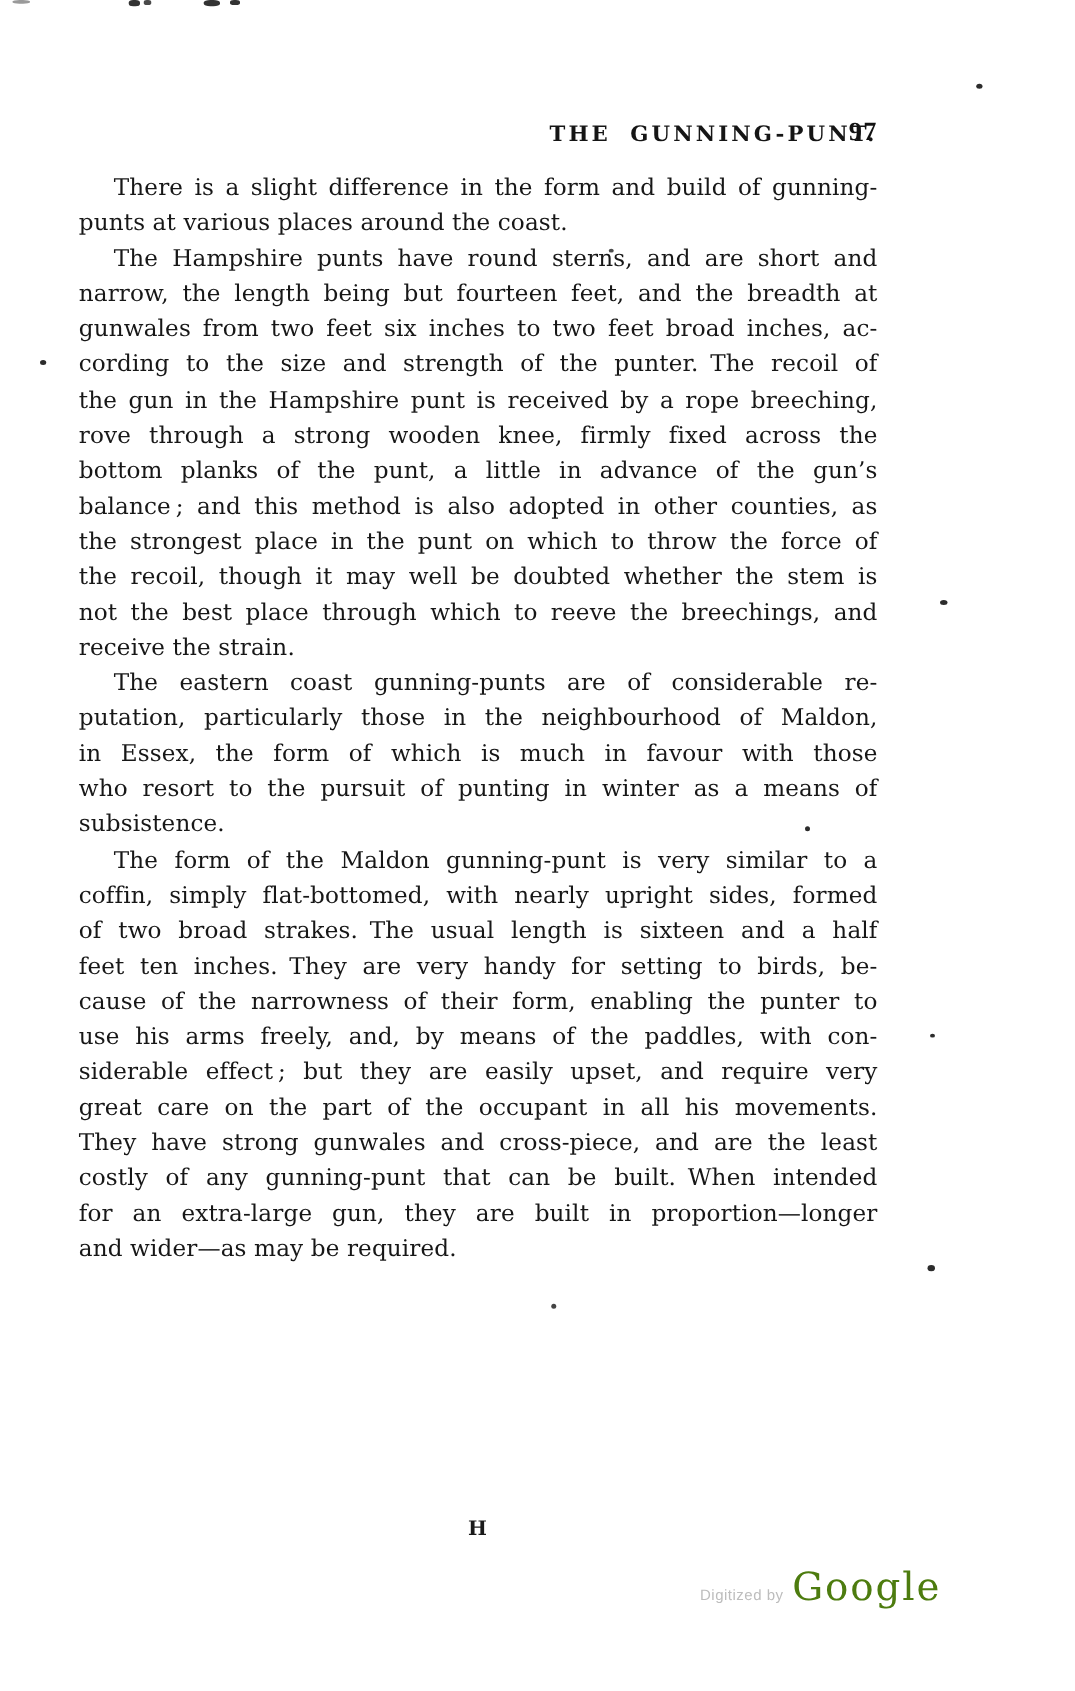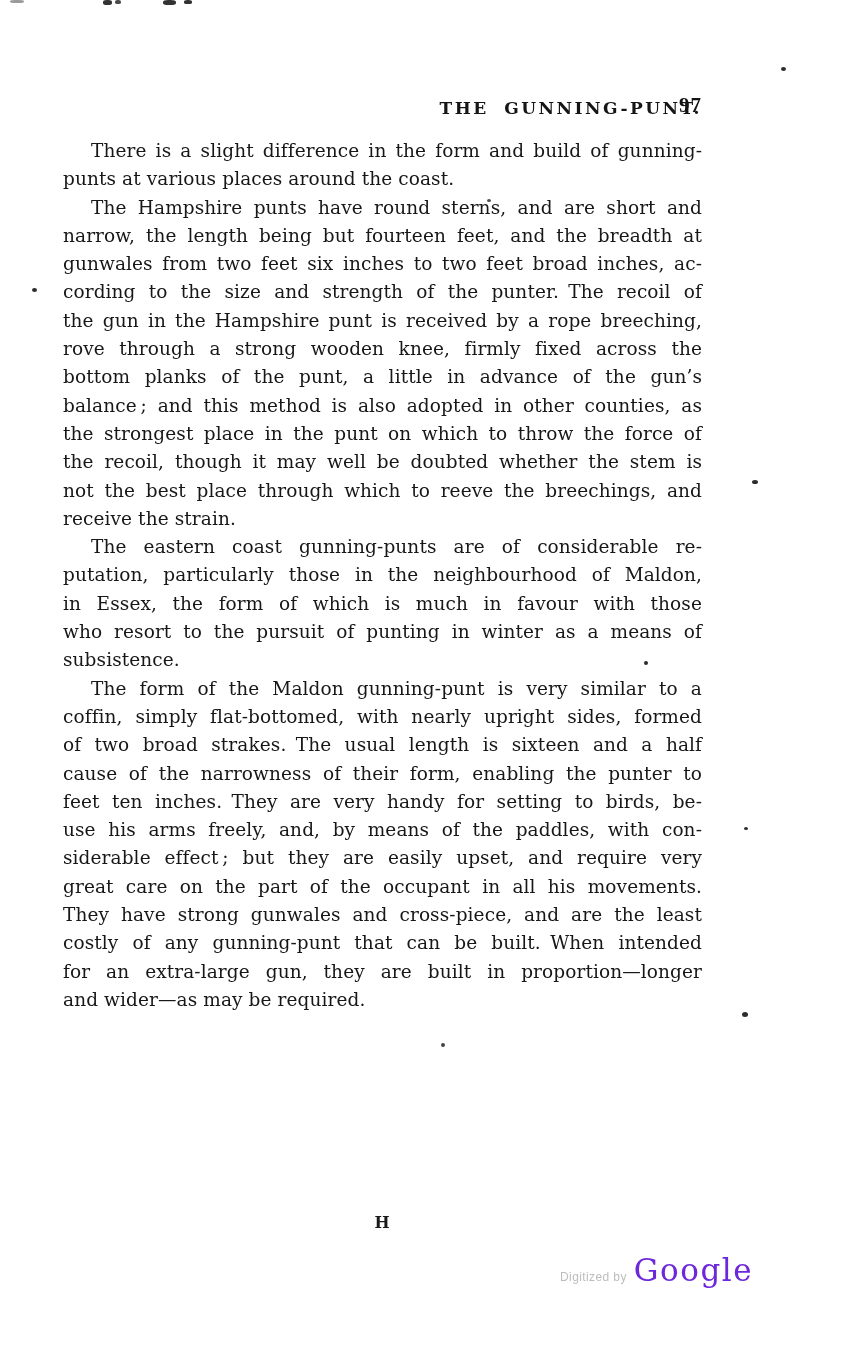--- a/index.html
+++ b/index.html
@@ -55,21 +55,21 @@
   .watermark {
     position: absolute; left: 560px; top: 1252px;
     display: flex; align-items: baseline; gap: 7px;
   }
   .wm-prefix {
     font-family: "Liberation Sans", sans-serif;
     font-size: 12px; color: #bdbdbd; letter-spacing: 0.4px;
   }
   .wm-brand {
     font-family: "DejaVu Serif", serif;
-    font-size: 31px; color: #6d28d9; letter-spacing: 1.5px;
+    font-size: 31px; color: #4d7c0f; letter-spacing: 1.5px;
   }
 
   
   .speck { position: absolute; background: #2c2c2c; border-radius: 50%; }
   .edge-mark { position: absolute; background: #333; border-radius: 40%; }
 </style>
 </head>
 <body>
 
 <div class="page">
@@ -121,22 +121,22 @@
       <div class="line">putation, particularly those in the neighbourhood of Maldon,</div>
       <div class="line">in Essex, the form of which is much in favour with those</div>
       <div class="line">who resort to the pursuit of punting in winter as a means of</div>
       <div class="line last">subsistence.</div>
     </div>
 
     <div class="paragraph">
       <div class="line first">The form of the Maldon gunning-punt is very similar to a</div>
       <div class="line">coffin, simply flat-bottomed, with nearly upright sides, formed</div>
       <div class="line">of two broad strakes. The usual length is sixteen and a half</div>
+      <div class="line">feet ten inches. They are very handy for setting to birds, be-</div>
       <div class="line">cause of the narrowness of their form, enabling the punter to</div>
-      <div class="line">feet ten inches. They are very handy for setting to birds, be-</div>
       <div class="line">use his arms freely, and, by means of the paddles, with con-</div>
       <div class="line">siderable effect ; but they are easily upset, and require very</div>
       <div class="line">great care on the part of the occupant in all his movements.</div>
       <div class="line">They have strong gunwales and cross-piece, and are the least</div>
       <div class="line">costly of any gunning-punt that can be built. When intended</div>
       <div class="line">for an extra-large gun, they are built in proportion—longer</div>
       <div class="line last">and wider—as may be required.</div>
     </div>
 
 

